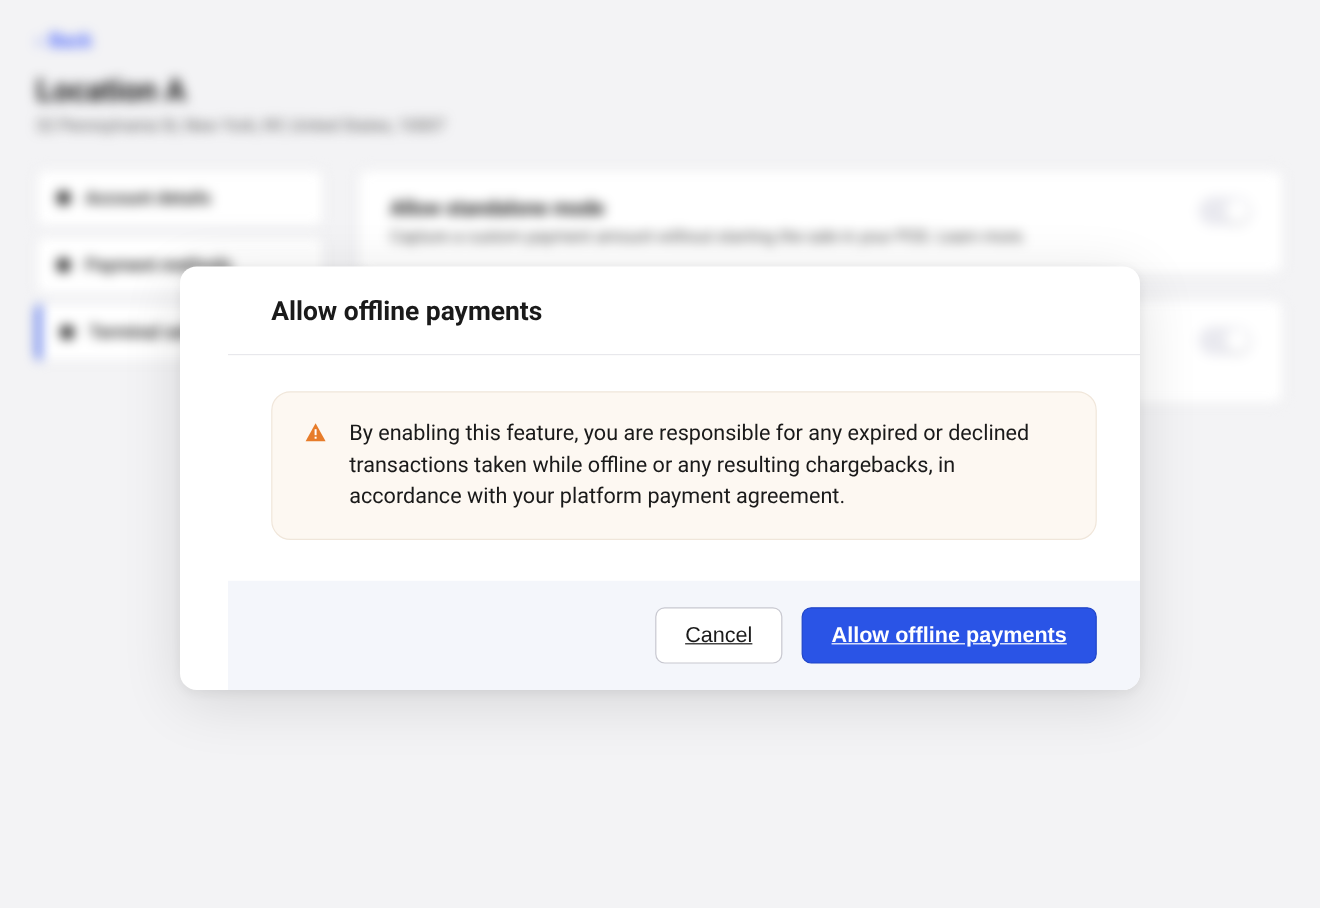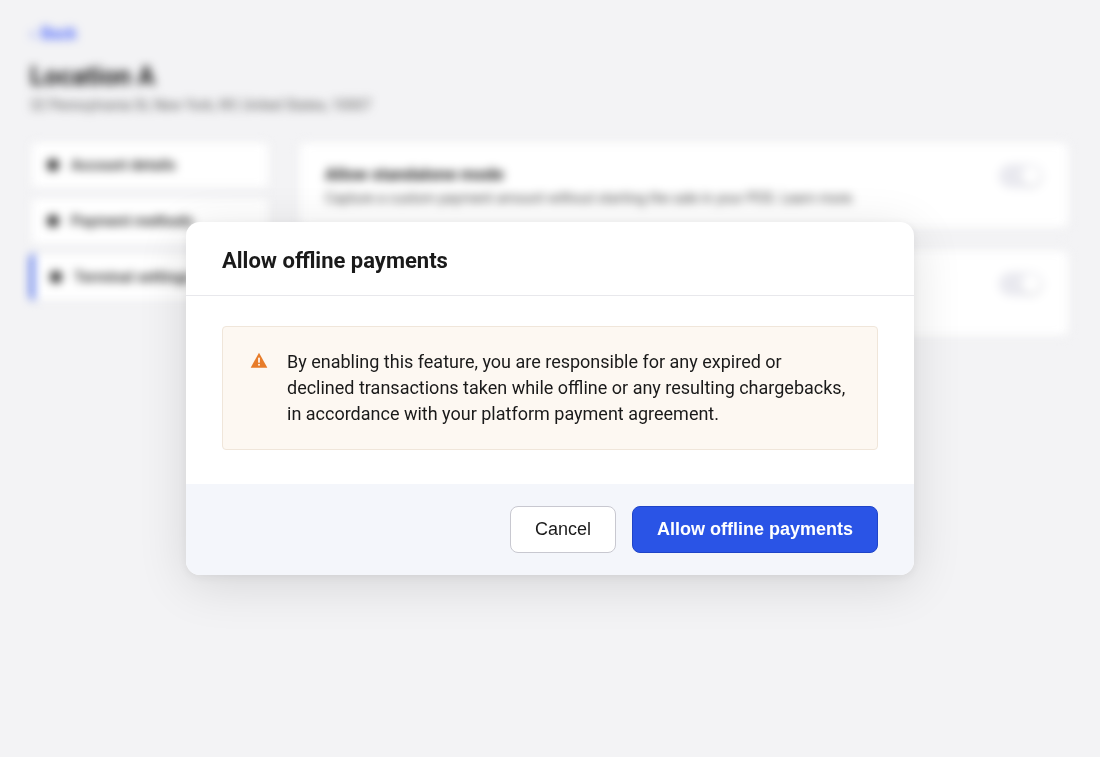--- a/index.html
+++ b/index.html
@@ -113,25 +113,26 @@
     
     .modal-overlay {
       position: absolute;
       inset: 0;
       display: flex;
       align-items: center;
       justify-content: center;
       padding-top: 40px;
     }
     .modal {
-      width: 728px;
+      width: 800px;
       background: #fff;
       border-radius: 14px;
       box-shadow: 0 10px 50px rgba(0,0,0,0.12), 0 2px 10px rgba(0,0,0,0.06);
       overflow: hidden;
+      padding-left: 40px;
     }
     .modal-header {
       padding: 26px 36px 22px;
       border-bottom: 1px solid #e8e8ec;
     }
     .modal-title {
       font-size: 22px;
       font-weight: 700;
       color: #1a1a1a;
     }
@@ -140,21 +141,21 @@
     }
     .modal-description {
       font-size: 18px;
       line-height: 1.45;
       color: #1a1a1a;
       margin-bottom: 30px;
     }
     .warning-box {
       background: #fdf8f2;
       border: 1px solid #f0e6da;
-      border-radius: 4px;
+      border-radius: 16px;
       padding: 22px 26px;
       display: flex;
       gap: 18px;
       align-items: flex-start;
     }
     .warning-icon {
       flex-shrink: 0;
       margin-top: 2px;
     }
     .warning-text {
@@ -169,20 +170,21 @@
       justify-content: flex-end;
       gap: 16px;
     }
     .btn {
       font-size: 18px;
       font-weight: 500;
       padding: 12px 24px;
       border-radius: 8px;
       cursor: pointer;
       border: 1px solid transparent;
+      text-decoration: underline;
     }
     .btn-secondary {
       background: #fff;
       border: 1px solid #c8c8d0;
       color: #1a1a1a;
     }
     .btn-primary {
       background: #2a54e6;
       border: 1px solid #1f44c8;
       color: #fff;

